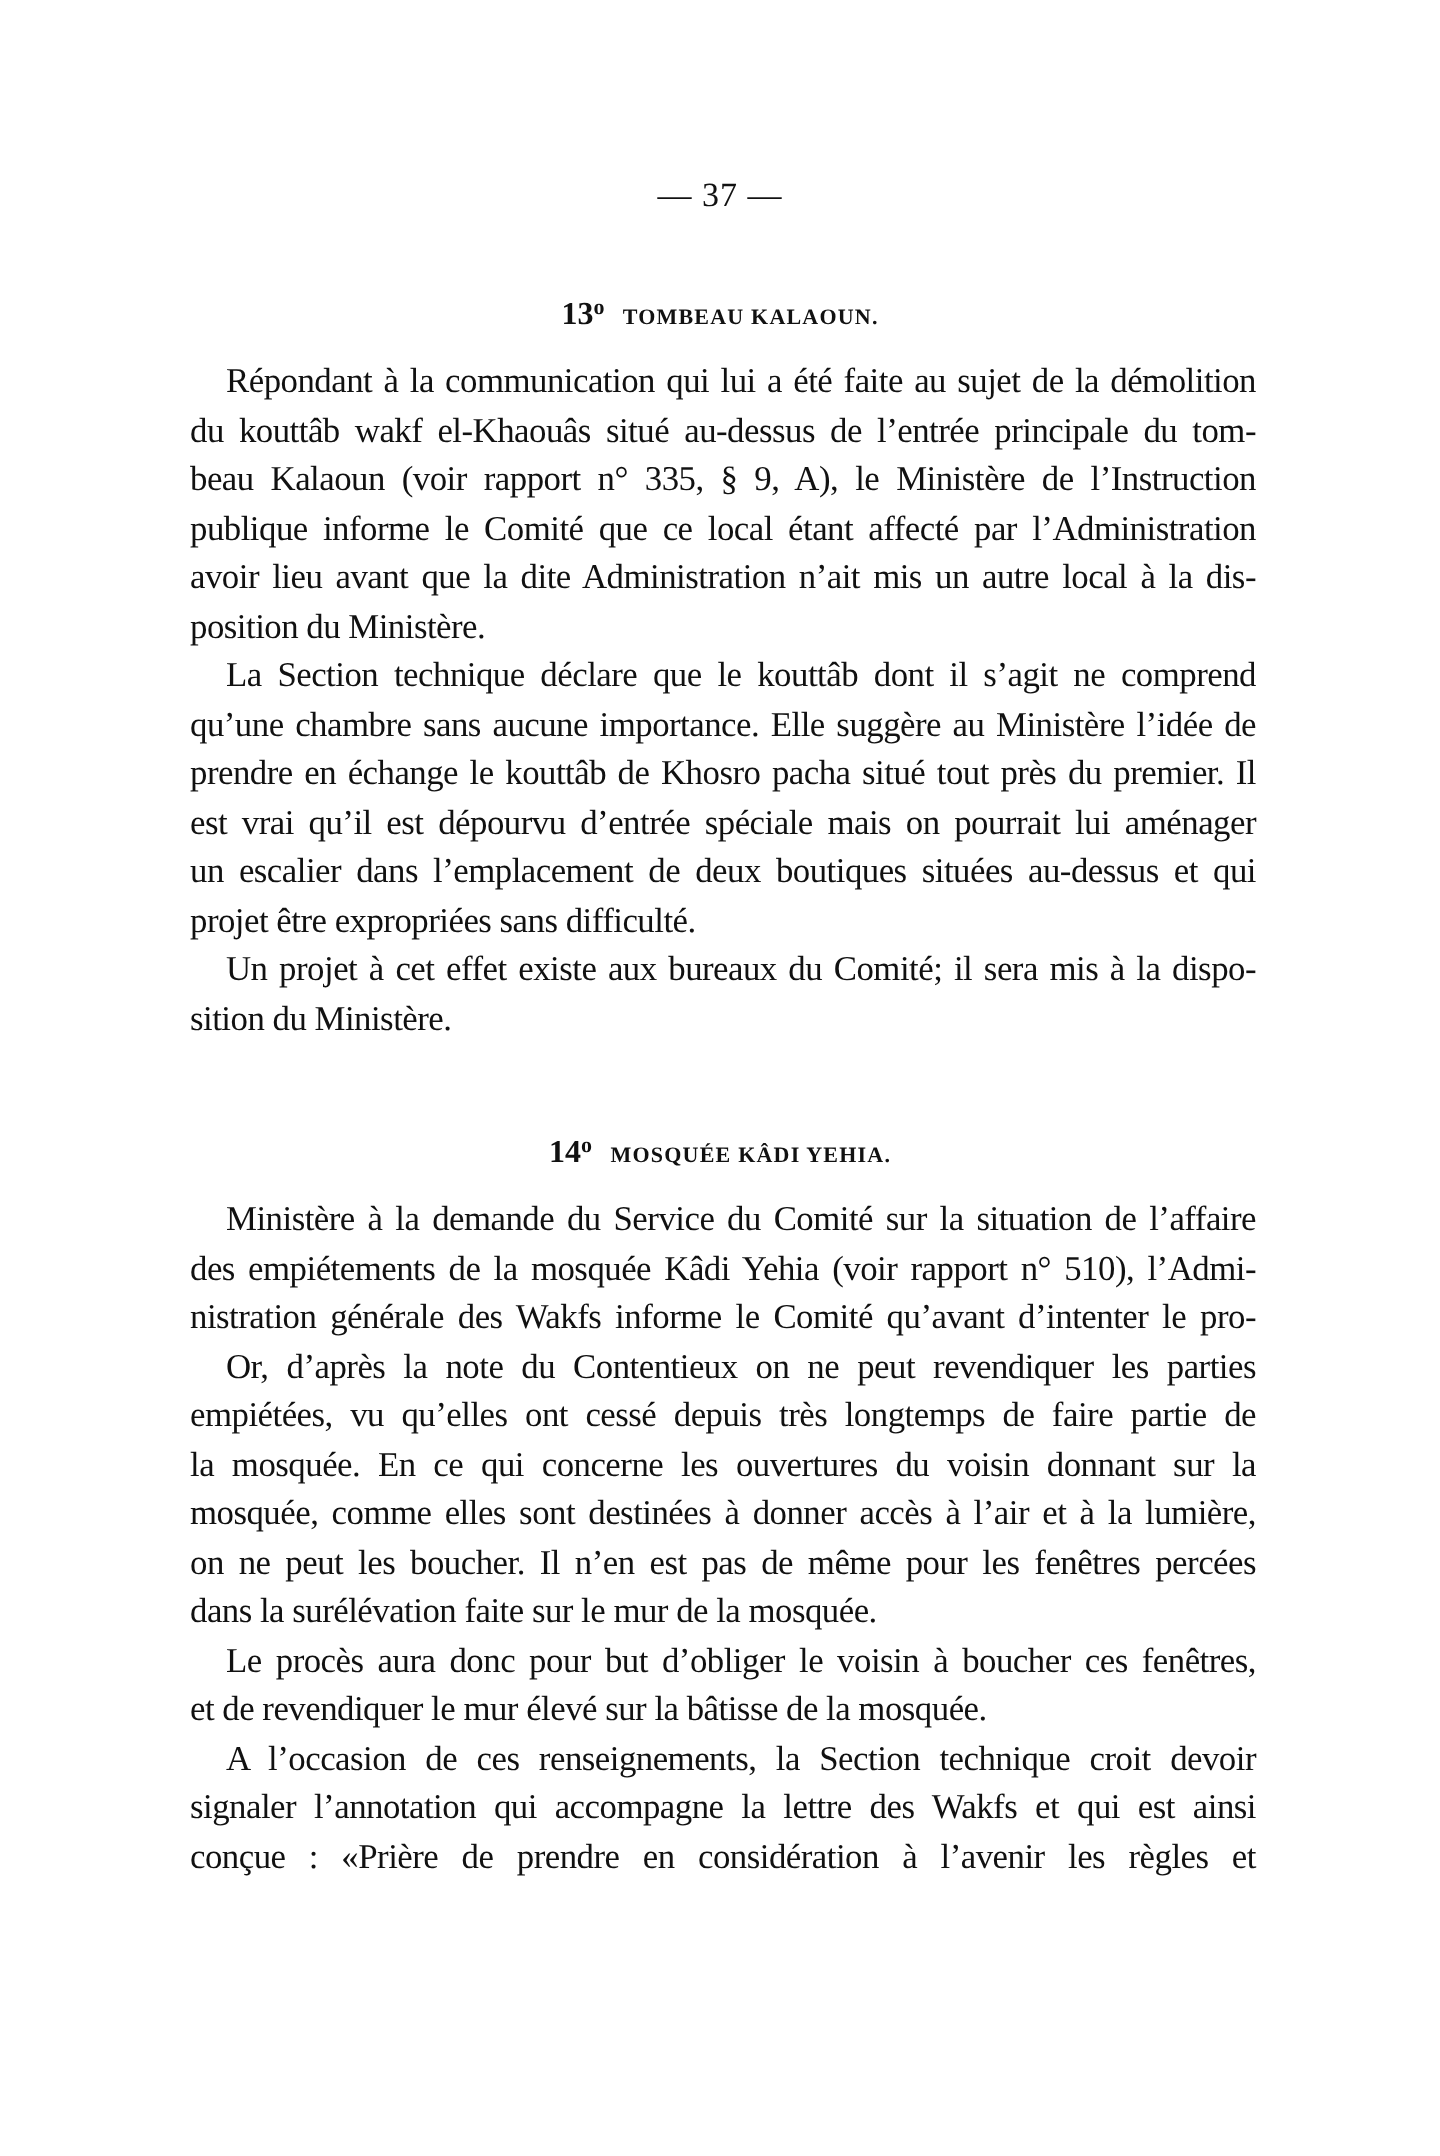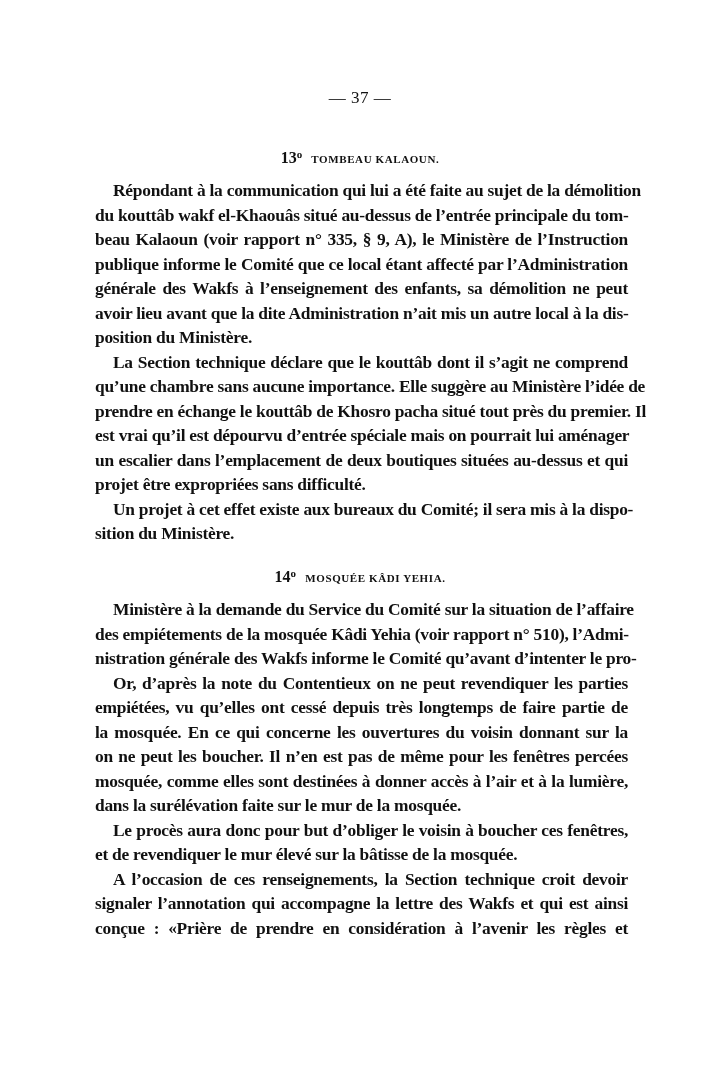--- a/index.html
+++ b/index.html
@@ -53,21 +53,21 @@
     .text-block {
       position: absolute;
       left: 95px;
       width: 533px;
     }
     .line {
       display: block;
       height: 24.5px;
       line-height: 24.5px;
       font-size: 17.4px;
-      font-weight: bold;
+      font-weight: normal;
       white-space: nowrap;
       text-align: justify;
       text-align-last: justify;
       letter-spacing: -0.25px;
     }
     .line.last {
       text-align-last: left;
     }
     .line.indent {
       padding-left: 18px;
@@ -87,21 +87,20 @@
   <div class="section-heading" id="heading1">
     <span class="num"><span>13</span><sup>o</sup></span>
     <span>Tombeau Kalaoun.</span>
   </div>
 
   <div class="text-block" id="block1">
       <span class="line indent">Répondant à la communication qui lui a été faite au sujet de la démolition</span>
       <span class="line">du kouttâb wakf el-Khaouâs situé au-dessus de l’entrée principale du tom-</span>
       <span class="line">beau Kalaoun (voir rapport n° 335, § 9, A), le Ministère de l’Instruction</span>
       <span class="line">publique informe le Comité que ce local étant affecté par l’Administration</span>
-      <span class="line">générale des Wakfs à l’enseignement des enfants, sa démolition ne peut</span>
       <span class="line">avoir lieu avant que la dite Administration n’ait mis un autre local à la dis-</span>
       <span class="line last">position du Ministère.</span>
       <span class="line indent">La Section technique déclare que le kouttâb dont il s’agit ne comprend</span>
       <span class="line">qu’une chambre sans aucune importance. Elle suggère au Ministère l’idée de</span>
       <span class="line">prendre en échange le kouttâb de Khosro pacha situé tout près du premier. Il</span>
       <span class="line">est vrai qu’il est dépourvu d’entrée spéciale mais on pourrait lui aménager</span>
       <span class="line">un escalier dans l’emplacement de deux boutiques situées au-dessus et qui</span>
       <span class="line last">projet être expropriées sans difficulté.</span>
       <span class="line indent">Un projet à cet effet existe aux bureaux du Comité; il sera mis à la dispo-</span>
       <span class="line last">sition du Ministère.</span>
@@ -112,22 +111,22 @@
     <span>Mosquée Kâdi Yehia.</span>
   </div>
 
   <div class="text-block" id="block2">
       <span class="line indent">Ministère à la demande du Service du Comité sur la situation de l’affaire</span>
       <span class="line">des empiétements de la mosquée Kâdi Yehia (voir rapport n° 510), l’Admi-</span>
       <span class="line">nistration générale des Wakfs informe le Comité qu’avant d’intenter le pro-</span>
       <span class="line indent">Or, d’après la note du Contentieux on ne peut revendiquer les parties</span>
       <span class="line">empiétées, vu qu’elles ont cessé depuis très longtemps de faire partie de</span>
       <span class="line">la mosquée. En ce qui concerne les ouvertures du voisin donnant sur la</span>
+      <span class="line">mosquée, comme elles sont destinées à donner accès à l’air et à la lumière,</span>
       <span class="line">on ne peut les boucher. Il n’en est pas de même pour les fenêtres percées</span>
-      <span class="line">mosquée, comme elles sont destinées à donner accès à l’air et à la lumière,</span>
       <span class="line last">dans la surélévation faite sur le mur de la mosquée.</span>
       <span class="line indent">Le procès aura donc pour but d’obliger le voisin à boucher ces fenêtres,</span>
       <span class="line last">et de revendiquer le mur élevé sur la bâtisse de la mosquée.</span>
       <span class="line indent">A l’occasion de ces renseignements, la Section technique croit devoir</span>
       <span class="line">signaler l’annotation qui accompagne la lettre des Wakfs et qui est ainsi</span>
       <span class="line">conçue : «Prière de prendre en considération à l’avenir les règles et</span>
     </div>
 
 </div>
 

